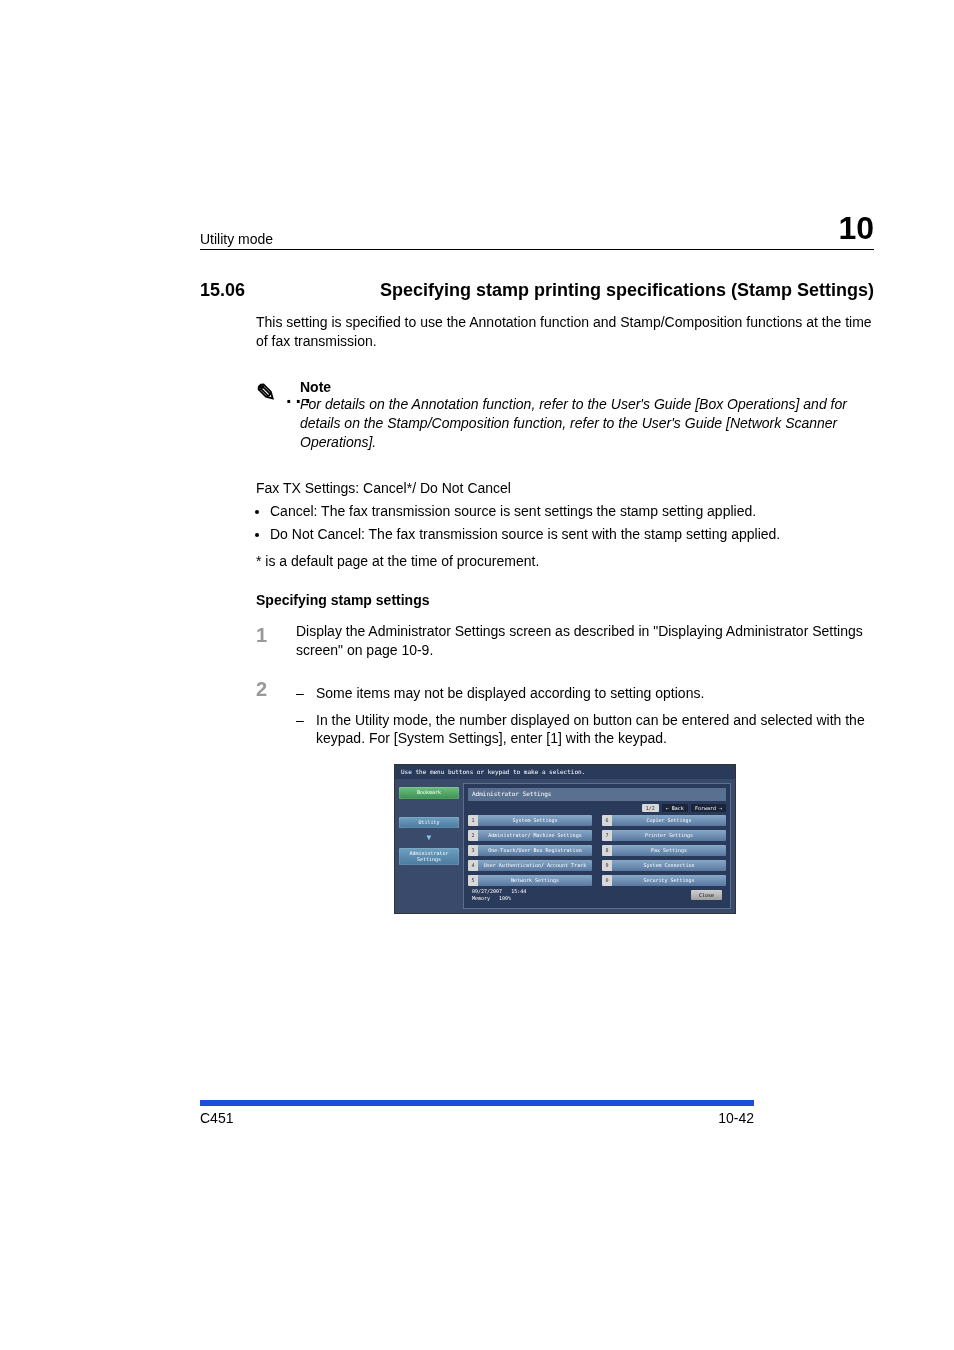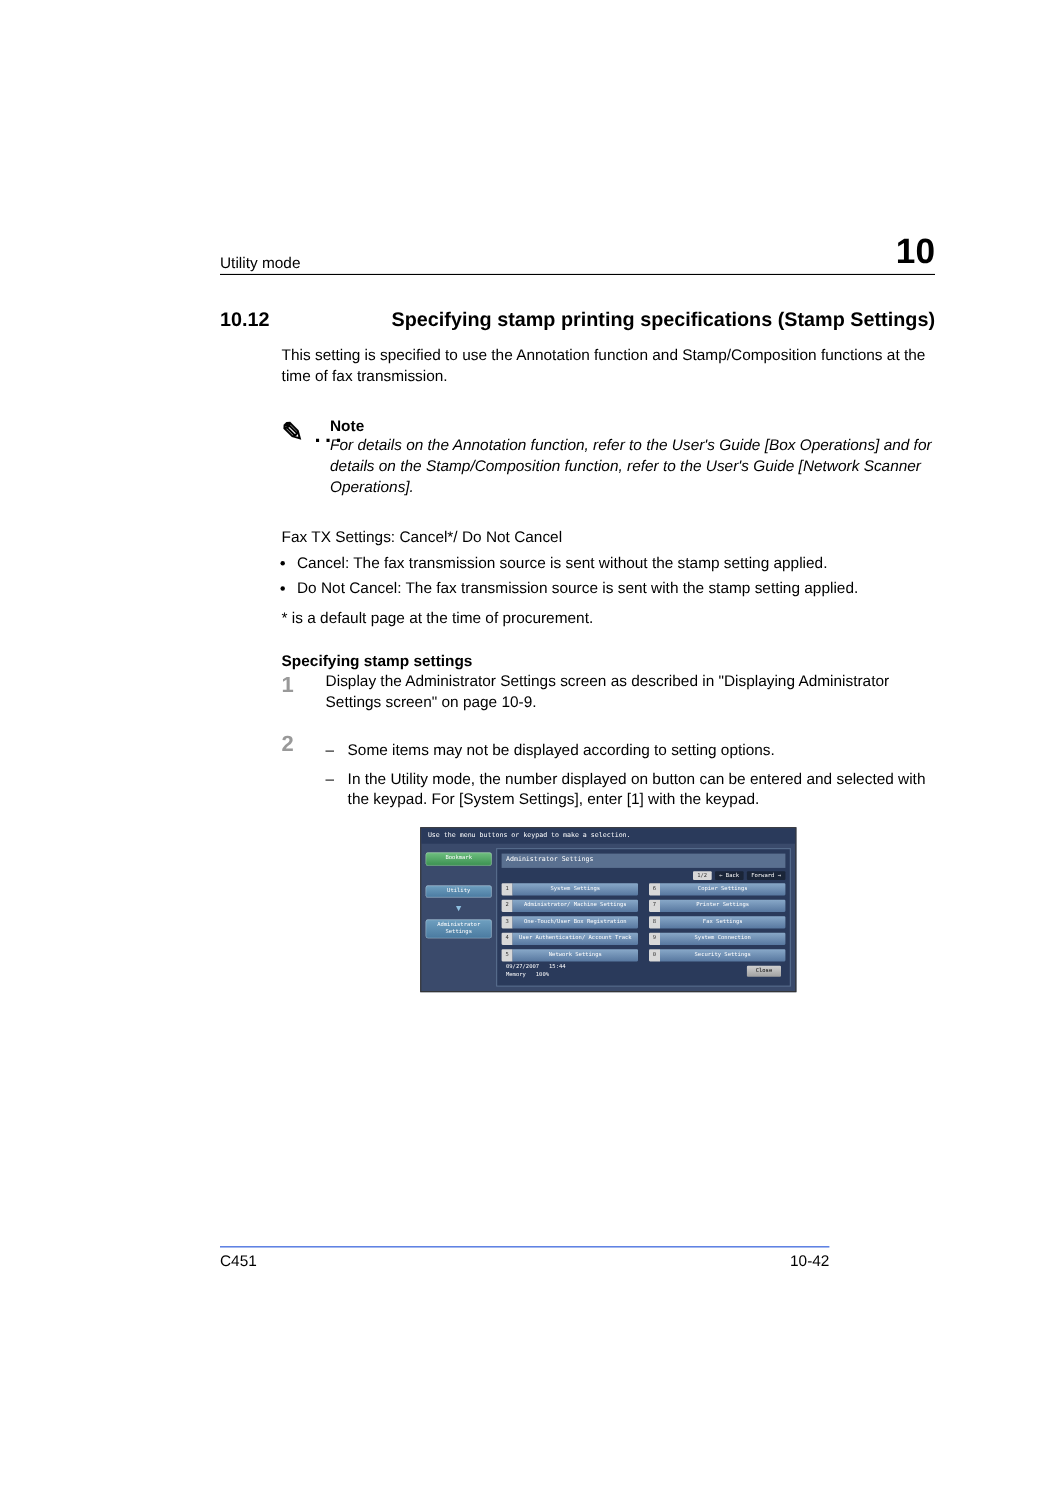--- a/index.html
+++ b/index.html
@@ -7,21 +7,21 @@
     background: #fff;
     font-family: Arial, Helvetica, sans-serif;
     color: #000;
   }
   .page {
     width: 954px;
     height: 1350px;
     margin: 0 auto;
     position: relative;
     box-sizing: border-box;
-    padding: 210px 104px 0 200px;
+    padding: 210px 80px 0 200px;
   }
   .header-row {
     display: flex;
     justify-content: space-between;
     align-items: flex-end;
     border-bottom: 1px solid #000;
     padding-bottom: 2px;
   }
   .header-left {
     font-size: 14px;
@@ -98,21 +98,21 @@
     margin-bottom: 4px;
   }
   .asterisk-note {
     font-size: 14px;
     margin-top: 8px;
   }
   .sub-heading {
     font-size: 14px;
     font-weight: bold;
     margin-top: 20px;
-    margin-bottom: 0;
+    margin-bottom: 12px;
   }
   .step {
     display: flex;
     margin-bottom: 16px;
     font-size: 14px;
     line-height: 1.35;
   }
   .step-num {
     width: 40px;
     flex-shrink: 0;
@@ -240,59 +240,59 @@
     font-size: 5px;
   }
   .ss-close {
     background: linear-gradient(#d0d0d0, #a0a0a0);
     color: #000;
     padding: 2px 8px;
     border-radius: 1px;
   }
   .footer {
     position: absolute;
-    bottom: 196px;
+    bottom: 224px;
     left: 200px;
     right: 200px;
-    border-top: 1px solid #1d4ed8;
+    border-top: 6px solid #1d4ed8;
     display: flex;
     justify-content: space-between;
     font-size: 14px;
     padding-top: 4px;
     align-items: center;
   }
 </style>
 </head>
 <body>
 
 <div class="page">
 
   <div class="header-row">
     <span class="header-left">Utility mode</span>
     <span class="header-right">10</span>
   </div>
 
   <div class="section-title">
-    <span class="section-num">10.12</span>
+    <span class="section-num">15.06</span>
     <span class="section-text">Specifying stamp printing specifications (Stamp Settings)</span>
   </div>
 
   <div class="body-block">This setting is specified to use the Annotation function and Stamp/Composition functions at the time of fax transmission.</div>
 
   <div class="note-block">
     <span class="note-icon">✎</span>
     <span class="note-dots">...</span>
     <div class="note-label">Note</div>
     <div class="note-body">For details on the Annotation function, refer to the User's Guide [Box Operations] and for details on the Stamp/Composition function, refer to the User's Guide [Network Scanner Operations].</div>
   </div>
 
   <div class="body-block" style="margin-top:14px;">
     <div class="fax-line">Fax TX Settings: Cancel*/ Do Not Cancel</div>
     <ul class="bullets">
-      <li>Cancel: The fax transmission source is sent without the stamp setting applied.</li>
+      <li>Cancel: The fax transmission source is sent settings the stamp setting applied.</li>
       <li>Do Not Cancel: The fax transmission source is sent with the stamp setting applied.</li>
     </ul>
     <div class="asterisk-note">* is a default page at the time of procurement.</div>
 
     <div class="sub-heading">Specifying stamp settings</div>
 
     <div class="step">
       <div class="step-num">1</div>
       <div class="step-body">Display the Administrator Settings screen as described in "Displaying Administrator Settings screen" on page 10-9.</div>
     </div>

